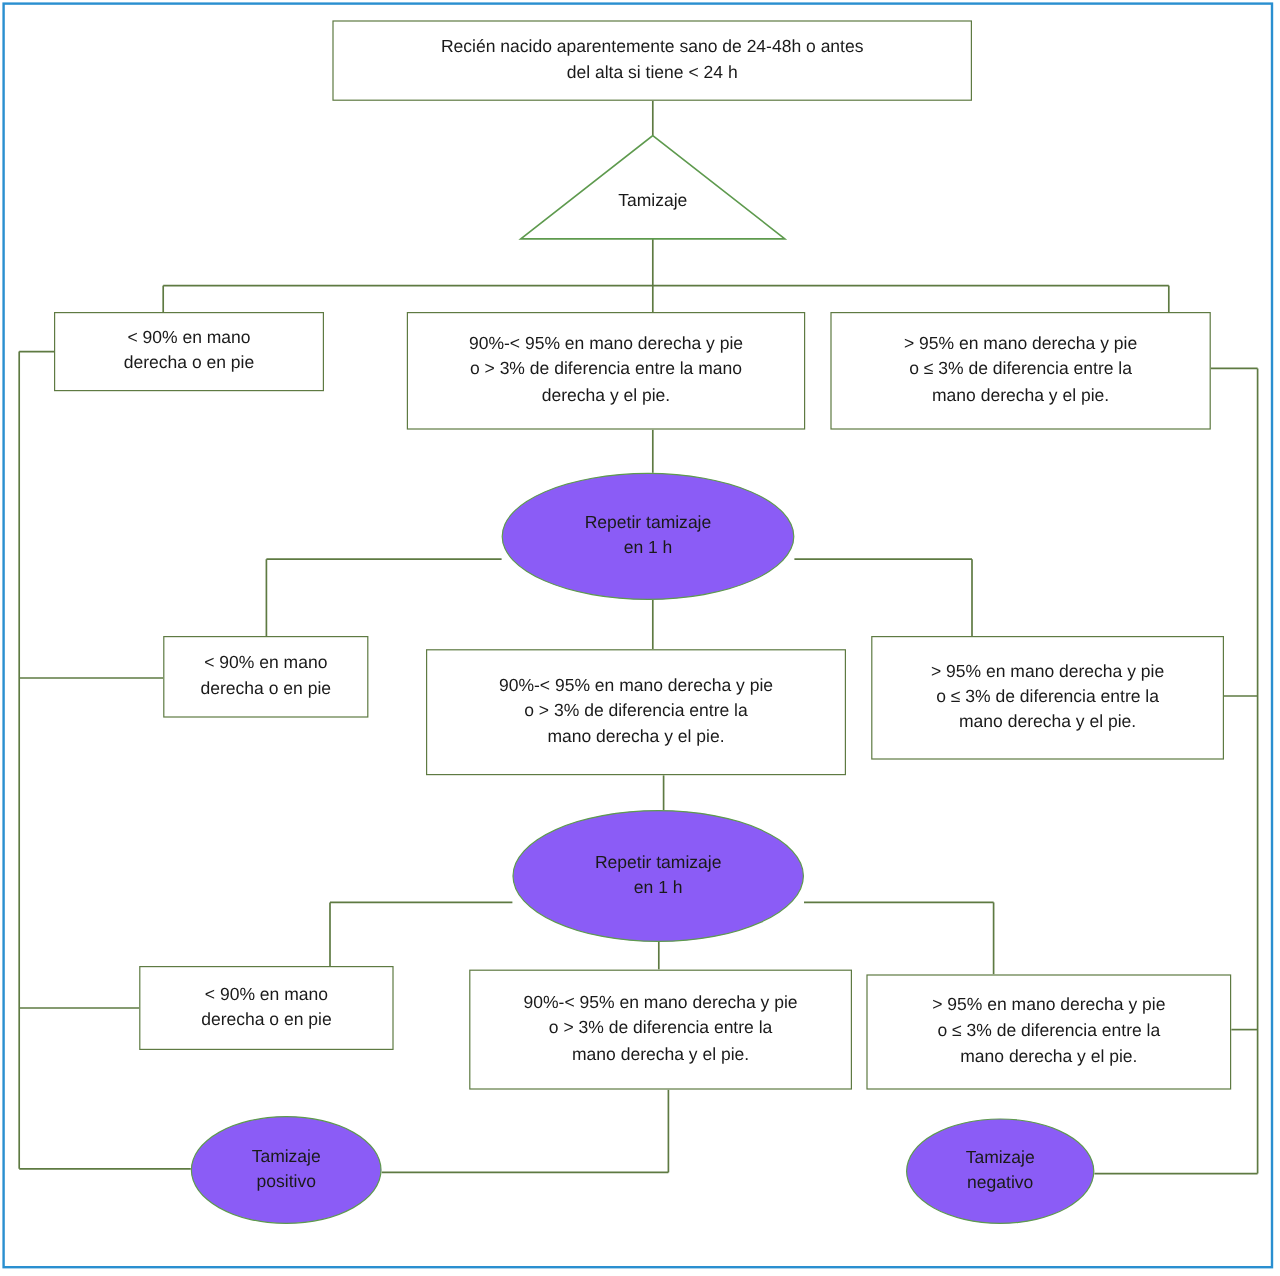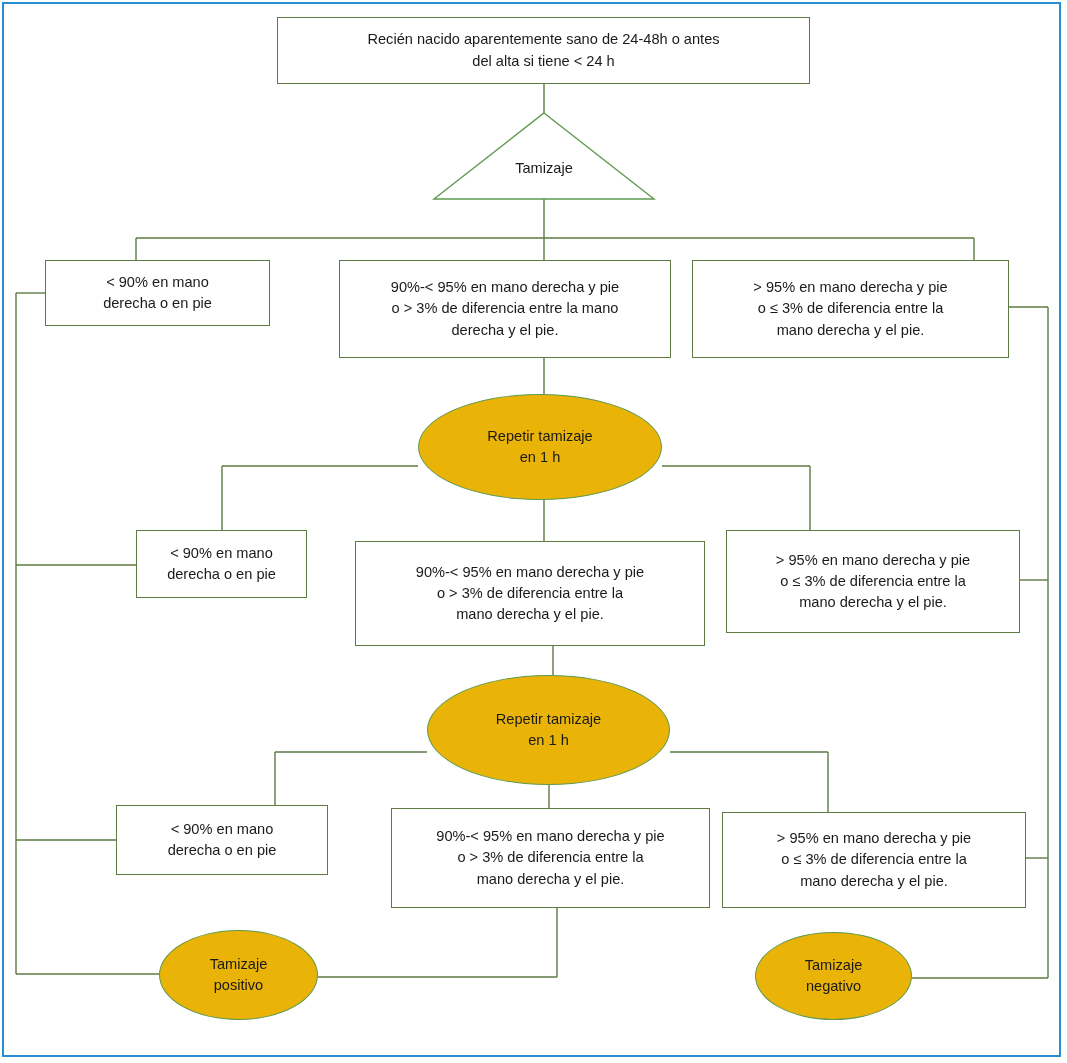--- a/index.html
+++ b/index.html
@@ -44,21 +44,21 @@
     background: #ffffff;
     z-index: 3;
   }
   .box {
     border: 1px solid #5e7a42;
     padding: 2px 23px;
   }
   .ellipse {
     border: 1px solid #5e9a4e;
     border-radius: 50%;
-    background: #eab308;
+    background: #8b5cf6;
   }
   .triangle-wrap {
     position: absolute;
     z-index: 3;
   }
   .triangle-label {
     position: absolute;
     width: 100%;
     text-align: center;
     color: #1a1a1a;

